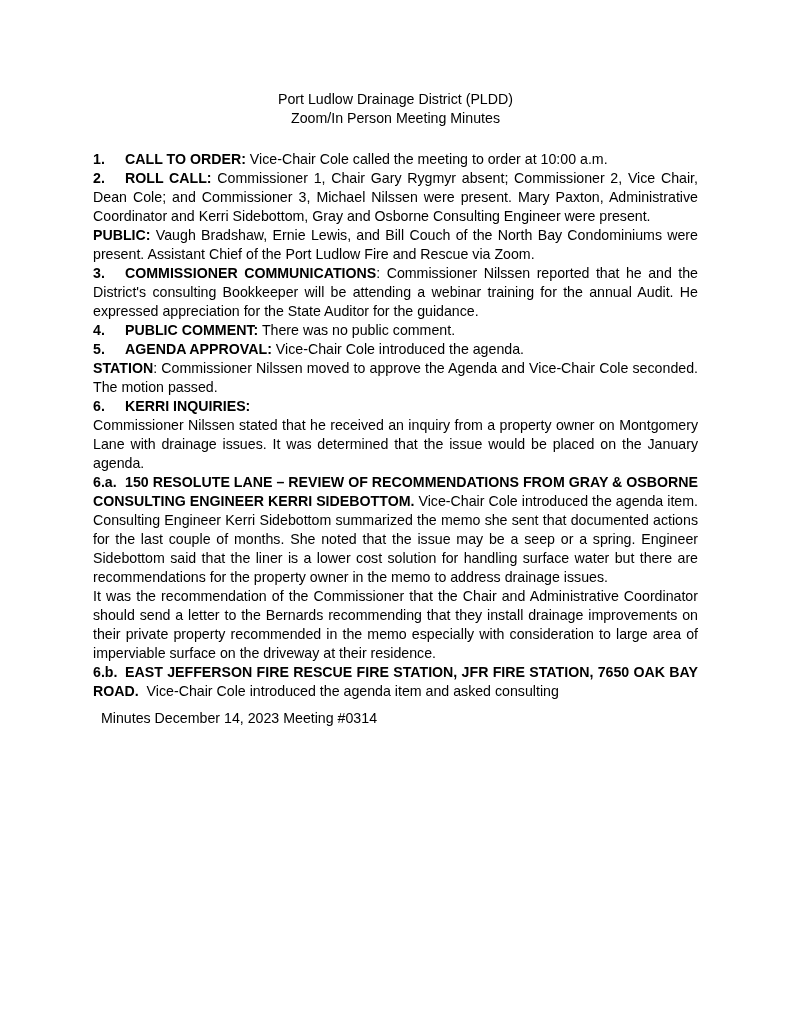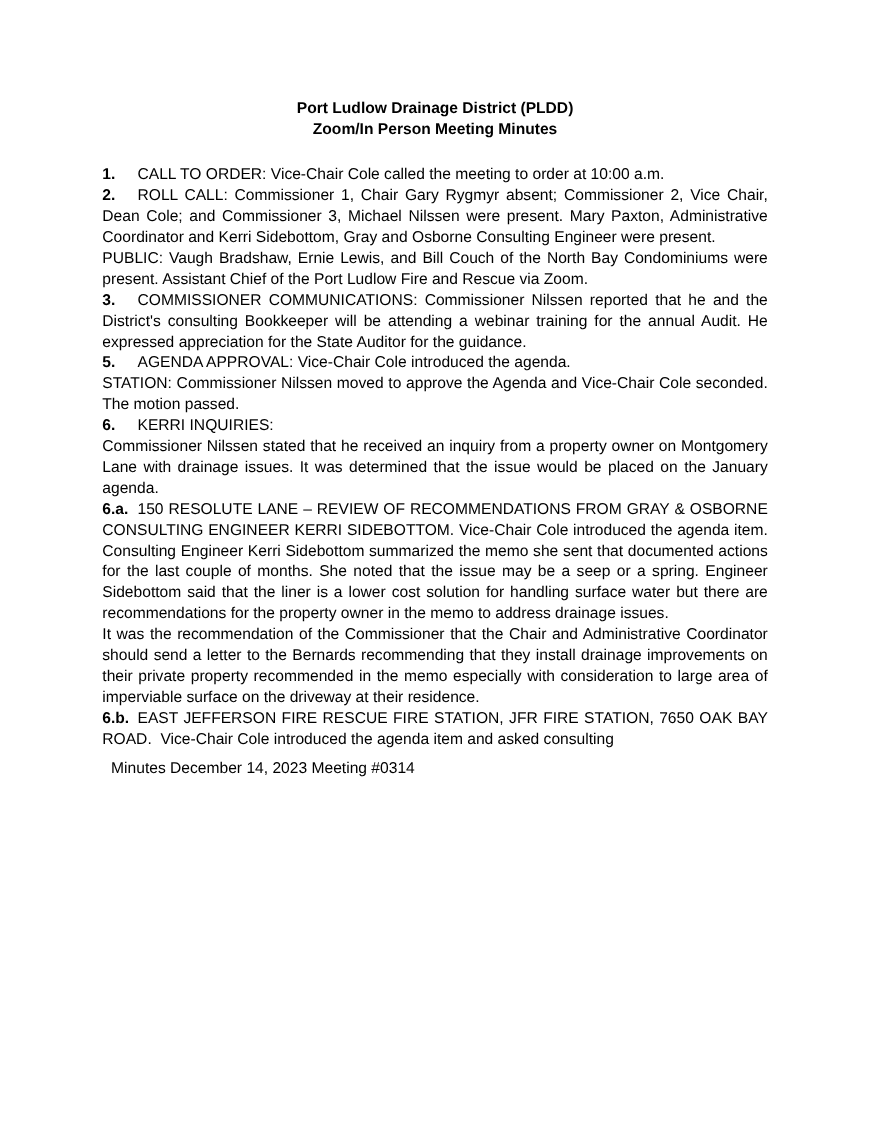--- a/index.html
+++ b/index.html
@@ -16,38 +16,38 @@
   }
   .page {
     box-sizing: border-box;
     width: 791px;
     height: 1024px;
     padding: 90px 93px 0 93px;
     background: #ffffff;
   }
   .title-block {
     text-align: center;
-    font-weight: bold;
+    font-weight: normal;
     font-size: 14.2px;
     line-height: 19px;
     margin-bottom: 22px;
   }
   p.para {
     margin: 0;
     font-size: 14.2px;
     line-height: 19px;
     text-align: justify;
   }
   .num {
     display: inline-block;
     min-width: 32px;
     font-weight: bold;
   }
   .hd {
-    font-weight: normal;
+    font-weight: bold;
   }
   .mb5  { margin-bottom: 5px; }
   .mb6  { margin-bottom: 6px; }
   .mb9  { margin-bottom: 9px; }
   .mb12 { margin-bottom: 12px; }
   .mb13 { margin-bottom: 13px; }
   .mb14 { margin-bottom: 14px; }
   .mb18 { margin-bottom: 18px; }
   .mb19 { margin-bottom: 19px; }
   .footer {
@@ -68,20 +68,21 @@
   </div>
 
   <p class="para mb19"><span class="num">1.</span><b class="hd">CALL TO ORDER:</b> <span>Vice-Chair Cole called the meeting to order at 10:00 a.m.</span></p>
 
   <p class="para mb12"><span class="num">2.</span><b class="hd">ROLL CALL:</b> <span>Commissioner 1, Chair Gary Rygmyr absent; Commissioner 2, Vice Chair, Dean Cole; and Commissioner 3, Michael Nilssen were present. Mary Paxton, Administrative Coordinator and Kerri Sidebottom, Gray and Osborne Consulting Engineer were present.</span></p>
 
   <p class="para mb19"><b class="hd">PUBLIC:</b> <span>Vaugh Bradshaw, Ernie Lewis, and Bill Couch of the North Bay Condominiums were present. Assistant Chief of the Port Ludlow Fire and Rescue via Zoom.</span></p>
 
   <p class="para mb9"><span class="num">3.</span><b class="hd">COMMISSIONER COMMUNICATIONS</b><span>: Commissioner Nilssen reported that he and the District's consulting Bookkeeper will be attending a webinar training for the annual Audit. He expressed appreciation for the State Auditor for the guidance.</span></p>
 
+  <p class="para mb19"><span class="num">4.</span><b class="hd">PUBLIC COMMENT:</b> <span>There was no public comment.</span></p>
 
   <p class="para mb14"><span class="num">5.</span><b class="hd">AGENDA APPROVAL:</b> <span>Vice-Chair Cole introduced the agenda.</span></p>
 
   <p class="para mb18"><b class="hd">STATION</b><span>: Commissioner Nilssen moved to approve the Agenda and Vice-Chair Cole seconded. The motion passed.</span></p>
 
   <p class="para mb13"><span class="num">6.</span><b class="hd">KERRI INQUIRIES:</b></p>
 
   <p class="para mb13"><span>Commissioner Nilssen stated that he received an inquiry from a property owner on Montgomery Lane with drainage issues. It was determined that the issue would be placed on the January agenda.</span></p>
 
   <p class="para mb5"><span class="num">6.a.</span><b class="hd">150 RESOLUTE LANE – REVIEW OF RECOMMENDATIONS FROM GRAY &amp; OSBORNE CONSULTING ENGINEER KERRI SIDEBOTTOM.</b> <span>Vice-Chair Cole introduced the agenda item. Consulting Engineer Kerri Sidebottom summarized the memo she sent that documented actions for the last couple of months. She noted that the issue may be a seep or a spring. Engineer Sidebottom said that the liner is a lower cost solution for handling surface water but there are recommendations for the property owner in the memo to address drainage issues.</span></p>

